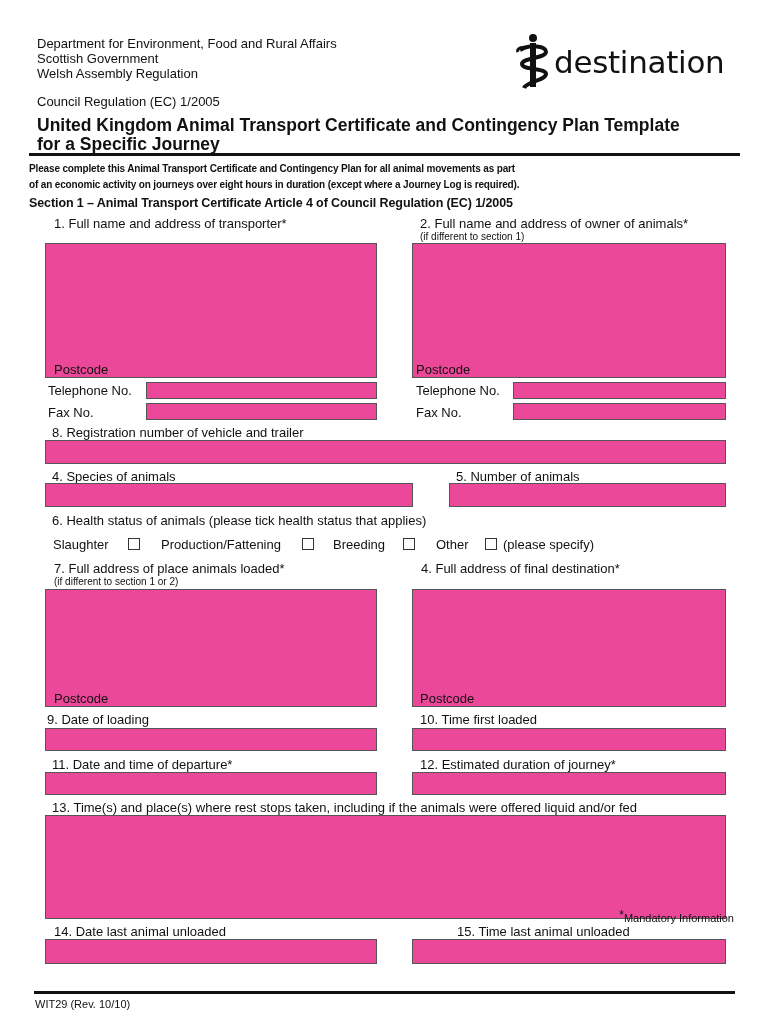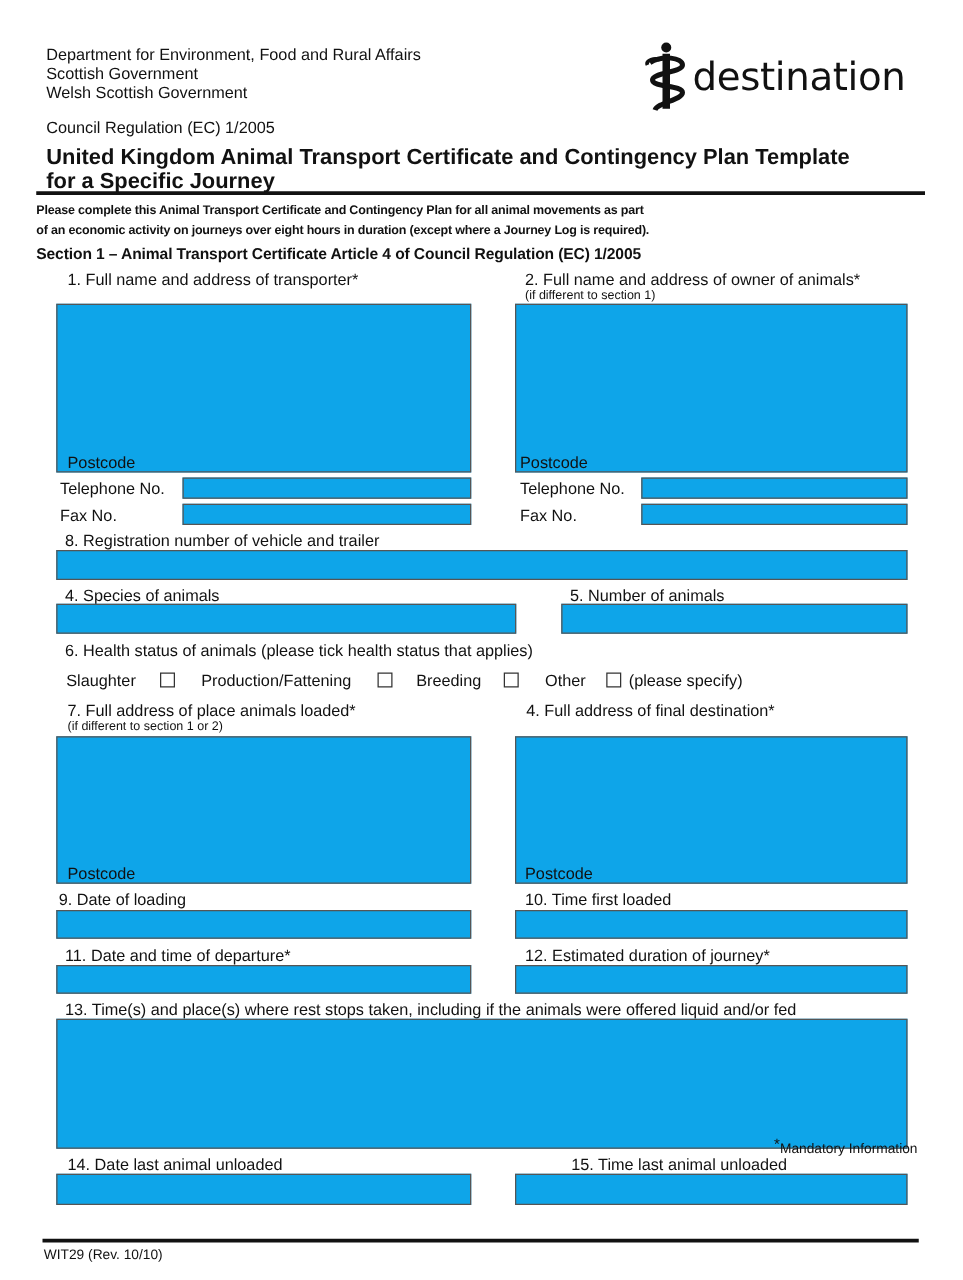--- a/index.html
+++ b/index.html
@@ -7,33 +7,33 @@
          font-family: "Liberation Sans", sans-serif; color: #111; }
   .abs { position: absolute; }
   .org { font-size: 13px; line-height: 15px; }
   .reg { font-size: 13px; }
   .title { font-size: 17.5px; font-weight: bold; line-height: 19px; }
   .rule { background: #111; }
   .intro { font-size: 10px; font-weight: bold; line-height: 16px; letter-spacing: -0.15px; }
   .section { font-size: 12.5px; font-weight: bold; letter-spacing: -0.1px; }
   .lbl { font-size: 13px; white-space: nowrap; }
   .small { font-size: 10px; white-space: nowrap; }
-  .box { border: 1px solid #555; box-sizing: border-box; background: #0ea5e9; }
+  .box { border: 1px solid #555; box-sizing: border-box; background: #ec4899; }
   .cb { width: 12px; height: 12px; border: 1px solid #333; box-sizing: border-box; background:#fff; }
   .logo-text { font-size: 31px; letter-spacing: -0.3px; font-family: "DejaVu Sans", sans-serif; }
   .footnote { font-size: 11px; }
   .footer { font-size: 11px; }
 </style>
 </head>
 <body>
 
 <div class="abs org" style="left:37px; top:36px;">
   <div>Department for Environment, Food and Rural Affairs</div>
   <div>Scottish Government</div>
-  <div>Welsh Scottish Government</div>
+  <div>Welsh Assembly Regulation</div>
 </div>
 <div class="abs reg" style="left:37px; top:94px;">Council Regulation (EC) 1/2005</div>
 
 <div class="abs" style="left:516px; top:32px; width:220px; height:60px;">
   <svg class="abs" style="left:0; top:0;" width="36" height="60" viewBox="0 0 36 60">
     <circle cx="17" cy="6" r="4" fill="#111"></circle>
     <rect x="14" y="11" width="6" height="44" fill="#111"></rect>
     <path d="M4 18 C 14 12, 30 14, 30 20 C 30 26, 6 26, 6 32 C 6 38, 30 36, 30 42 C 30 48, 10 50, 8 56" stroke="#111" stroke-width="4" fill="none"></path>
     <path d="M2 20 C 0 16, 8 14, 12 16" stroke="#111" stroke-width="3" fill="none"></path>
   </svg>

